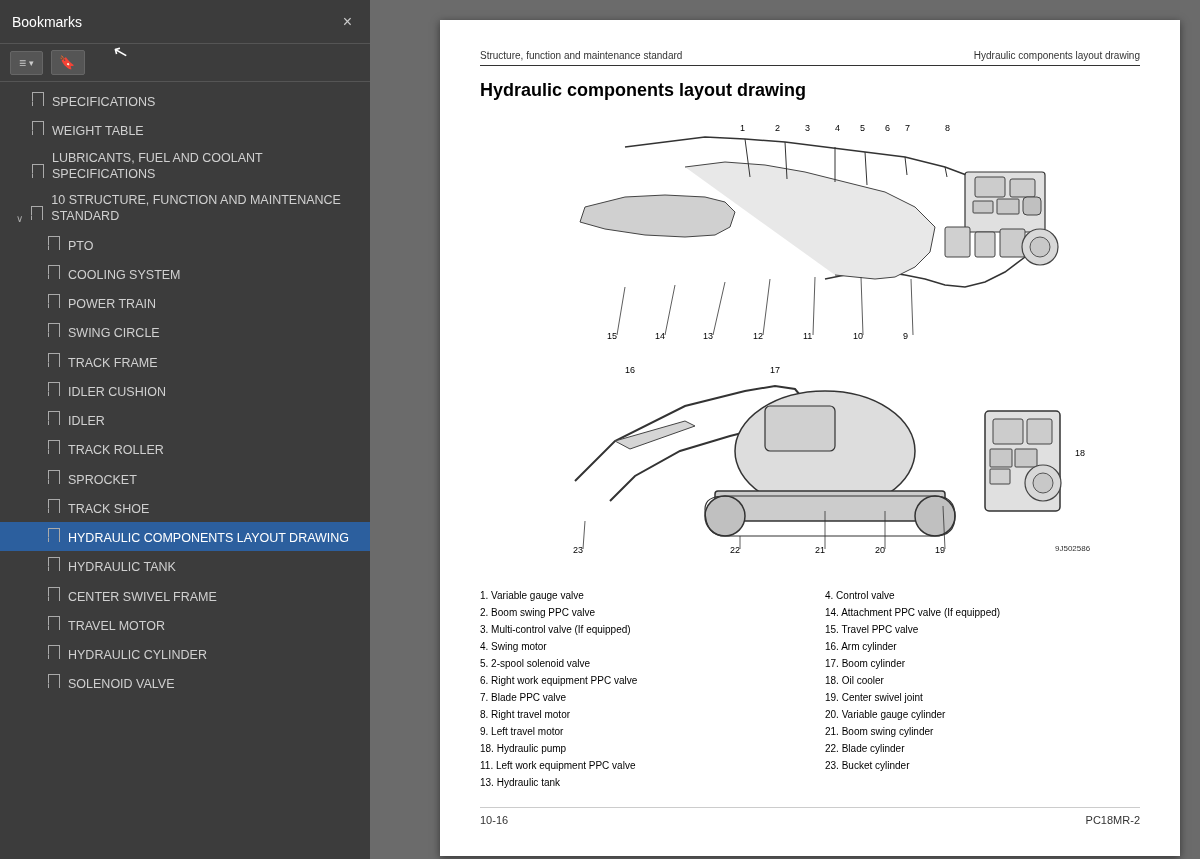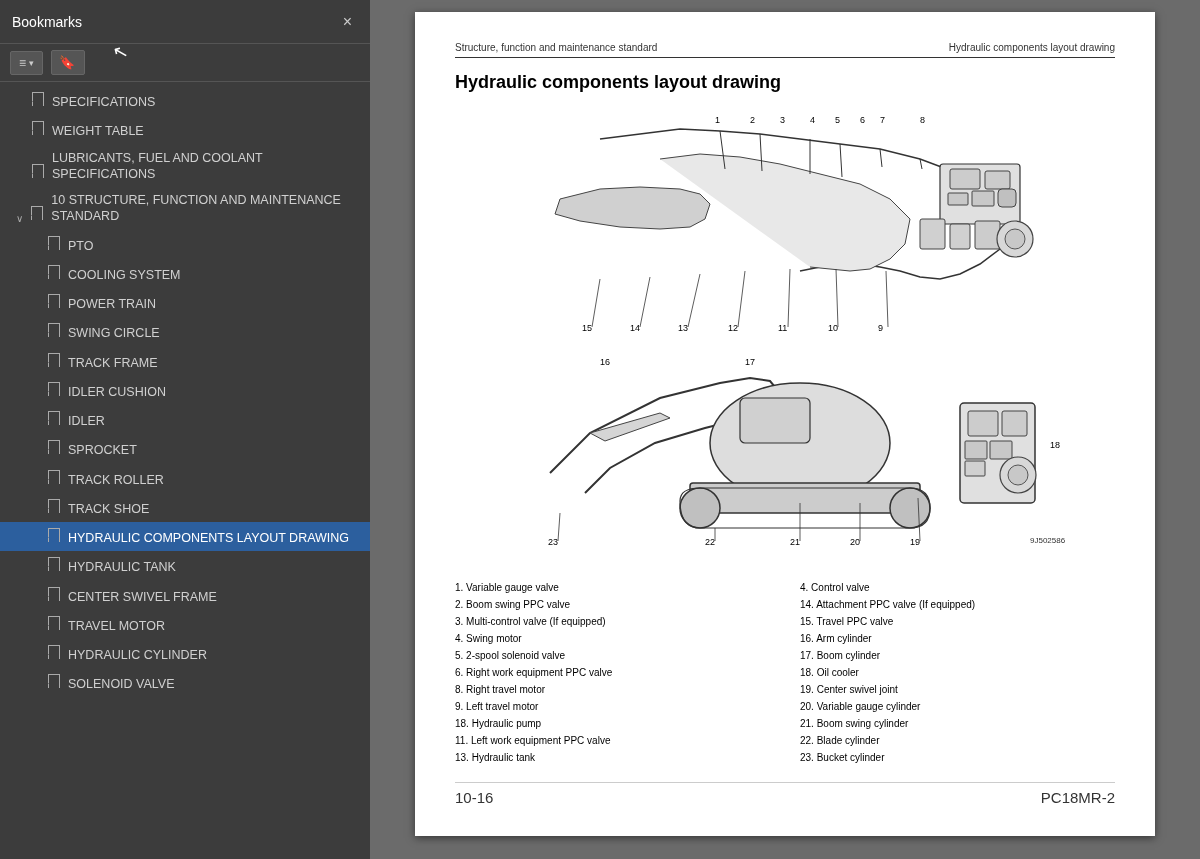--- a/index.html
+++ b/index.html
@@ -153,22 +153,22 @@
       margin-right: 2px;
     }
 
     
     #main {
       flex: 1;
       background: #6b6b6b;
       overflow: hidden;
       display: flex;
       align-items: flex-start;
-      justify-content: center;
-      padding: 12px;
+      justify-content: flex-end;
+      padding: 20px;
     }
 
     #page-container {
       background: #fff;
       width: 740px;
       min-height: 820px;
       padding: 30px 40px 30px 40px;
       box-shadow: 0 2px 8px rgba(0,0,0,0.5);
       position: relative;
     }
@@ -208,21 +208,21 @@
       line-height: 1.7;
     }
 
     .legend-col {
       flex: 1;
     }
 
     .page-footer {
       display: flex;
       justify-content: space-between;
-      font-size: 15px;
+      font-size: 11px;
       color: #333;
       margin-top: 16px;
       border-top: 1px solid #ccc;
       padding-top: 6px;
     }
   </style>
 </head>
 <body>
 
 <div id="sidebar">
@@ -285,25 +285,25 @@
       <div class="bookmark-item level3">
         <span class="bookmark-icon"><span class="bm-icon"></span></span>
         <span>IDLER CUSHION</span>
       </div>
       <div class="bookmark-item level3">
         <span class="bookmark-icon"><span class="bm-icon"></span></span>
         <span>IDLER</span>
       </div>
       <div class="bookmark-item level3">
         <span class="bookmark-icon"><span class="bm-icon"></span></span>
+        <span>TRACK ROLLER</span>
+      </div>
+      <div class="bookmark-item level3">
+        <span class="bookmark-icon"><span class="bm-icon"></span></span>
         <span>SPROCKET</span>
-      </div>
-      <div class="bookmark-item level3">
-        <span class="bookmark-icon"><span class="bm-icon"></span></span>
-        <span>TRACK ROLLER</span>
       </div>
       <div class="bookmark-item level3">
         <span class="bookmark-icon"><span class="bm-icon"></span></span>
         <span>TRACK SHOE</span>
       </div>
       <div class="bookmark-item active level3">
         <span class="bookmark-icon"><span class="bm-icon"></span></span>
         <span>HYDRAULIC COMPONENTS LAYOUT DRAWING</span>
       </div>
       <div class="bookmark-item level3">
@@ -445,20 +445,21 @@
 
     <div class="legend-area" id="legend-container">
 
     <div class="legend-col">
           <div>1. Variable gauge valve</div>
           <div>2. Boom swing PPC valve</div>
           <div>3. Multi-control valve (If equipped)</div>
           <div>4. Swing motor</div>
           <div>5. 2-spool solenoid valve</div>
           <div>6. Right work equipment PPC valve</div>
+          <div>7. Blade PPC valve</div>
           <div>8. Right travel motor</div>
           <div>9. Left travel motor</div>
           <div>18. Hydraulic pump</div>
           <div>11. Left work equipment PPC valve</div>
           <div>13. Hydraulic tank</div>
         </div>
         <div class="legend-col">
           <div>4. Control valve</div>
           <div>14. Attachment PPC valve (If equipped)</div>
           <div>15. Travel PPC valve</div>

